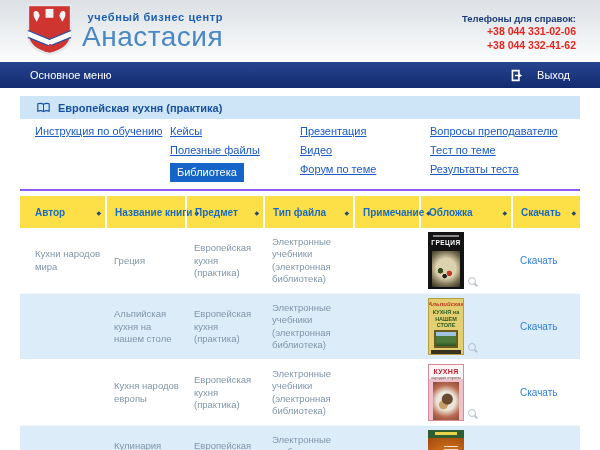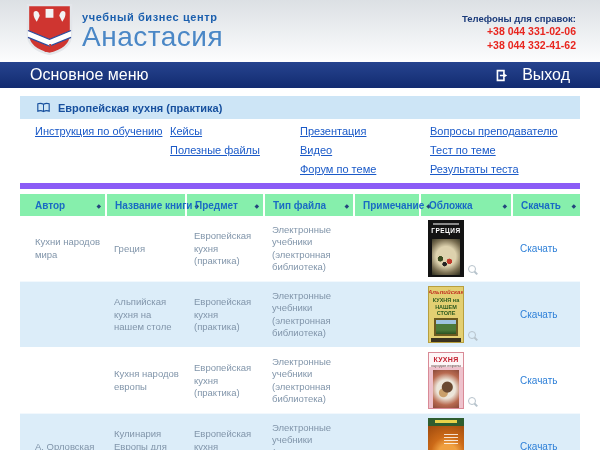--- a/index.html
+++ b/index.html
@@ -4,49 +4,49 @@
 <style>
   * { box-sizing: border-box; margin: 0; padding: 0; }
   html,body { width:600px; height:450px; overflow:hidden; background:#fff;
     font-family:"Liberation Sans","DejaVu Sans",sans-serif; }
 
   
   .top-header { height:60px; background:linear-gradient(#dce0e4,#fbfcfd);
     display:flex; align-items:flex-start; justify-content:space-between; padding:4px 24px 0 26px; }
   .brand { display:flex; gap:9px; align-items:flex-start; }
   .crest { width:47px; height:51px; flex:0 0 auto; cursor:pointer; }
-  .brand-text { display:flex; flex-direction:column; align-items:flex-start; margin-top:7px; }
+  .brand-text { display:flex; flex-direction:column; align-items:flex-end; margin-top:7px; }
   .brand-top { color:#1b5fae; font-weight:bold; font-size:11px; letter-spacing:.6px; }
   .brand-name { color:#4a87c6; font-size:28px; line-height:1.0; letter-spacing:.5px; }
   .phones { text-align:right; margin-top:9px; }
   .phones-label { color:#1a3a7a; font-weight:bold; font-size:9.5px; }
   .phone { color:#e8261f; font-weight:bold; font-size:10.5px; line-height:1.35; }
 
   
   .navbar { height:26px; margin-top:2px; background:linear-gradient(#27448f,#122b70);
     display:flex; align-items:center; justify-content:space-between; padding:0 30px; }
-  .nav-item { color:#fff; font-size:16px; text-decoration:none; cursor:pointer; }
+  .nav-item { color:#fff; font-size:11px; text-decoration:none; cursor:pointer; }
   .logout { display:flex; align-items:center; gap:14px; }
 
   
   .main { margin:8px 20px 0; }
   .section-bar { background:#cde5f6; height:23px; display:flex; align-items:center; gap:8px; padding-left:17px; }
   .section-title { color:#17509e; font-weight:bold; font-size:11px; }
 
-  .links-panel { border-bottom:6px solid #8b5cf6; padding:6px 0 7px 15px;
+  .links-panel { border-bottom:2px solid #8b5cf6; padding:6px 0 7px 15px;
     display:grid; grid-template-columns:135px 130px 130px 1fr; }
   .link-col { display:flex; flex-direction:column; align-items:flex-start; gap:5px; }
   .lnk { color:#1b5ac8; font-size:11px; text-decoration:underline; cursor:pointer; line-height:1.25; }
   .lnk.active { background:#1565c8; color:#fff; text-decoration:none; padding:3px 7px; }
 
   
   table { width:100%; border-collapse:collapse; margin-top:5px; table-layout:fixed; }
   col.c-author{width:86px} col.c-title{width:80px} col.c-subject{width:78px}
   col.c-type{width:90px} col.c-note{width:66px} col.c-cover{width:92px} col.c-dl{width:68px}
-  th { background:#86efac; height:22px; padding:0 4px 0 8px; border-left:2px solid #fff; cursor:pointer; }
+  th { background:#fde047; height:32px; padding:0 4px 0 8px; border-left:2px solid #fff; cursor:pointer; }
   th:first-child { border-left:none; padding-left:15px; }
   .th-inner { display:flex; align-items:center; justify-content:space-between; }
   .th-label { color:#1a6bc4; font-weight:bold; font-size:10px; white-space:nowrap; }
   .sort { color:#24447c; font-size:6px; margin-left:2px; }
   td { font-size:9.5px; color:#8195aa; line-height:1.3; padding:4px 5px 4px 8px;
     vertical-align:middle; border-bottom:1px solid #f2f8fd; }
   td:first-child { padding-left:15px; }
   tr.alt td { background:#dcedf9; border-bottom-color:#fff; }
   .dl-link { color:#2f80d8; font-size:10px; text-decoration:none; cursor:pointer; }
 
@@ -140,20 +140,21 @@
     <span class="section-title">Европейская кухня (практика)</span>
   </div>
 
   <div class="links-panel">
     <div class="link-col">
       <a class="lnk">Инструкция по обучению</a>
     </div>
     <div class="link-col">
       <a class="lnk">Кейсы</a>
       <a class="lnk">Полезные файлы</a>
+      <a class="lnk active">Библиотека</a>
     </div>
     <div class="link-col">
       <a class="lnk">Презентация</a>
       <a class="lnk">Видео</a>
       <a class="lnk">Форум по теме</a>
     </div>
     <div class="link-col">
       <a class="lnk">Вопросы преподавателю</a>
       <a class="lnk">Тест по теме</a>
       <a class="lnk">Результаты теста</a>

